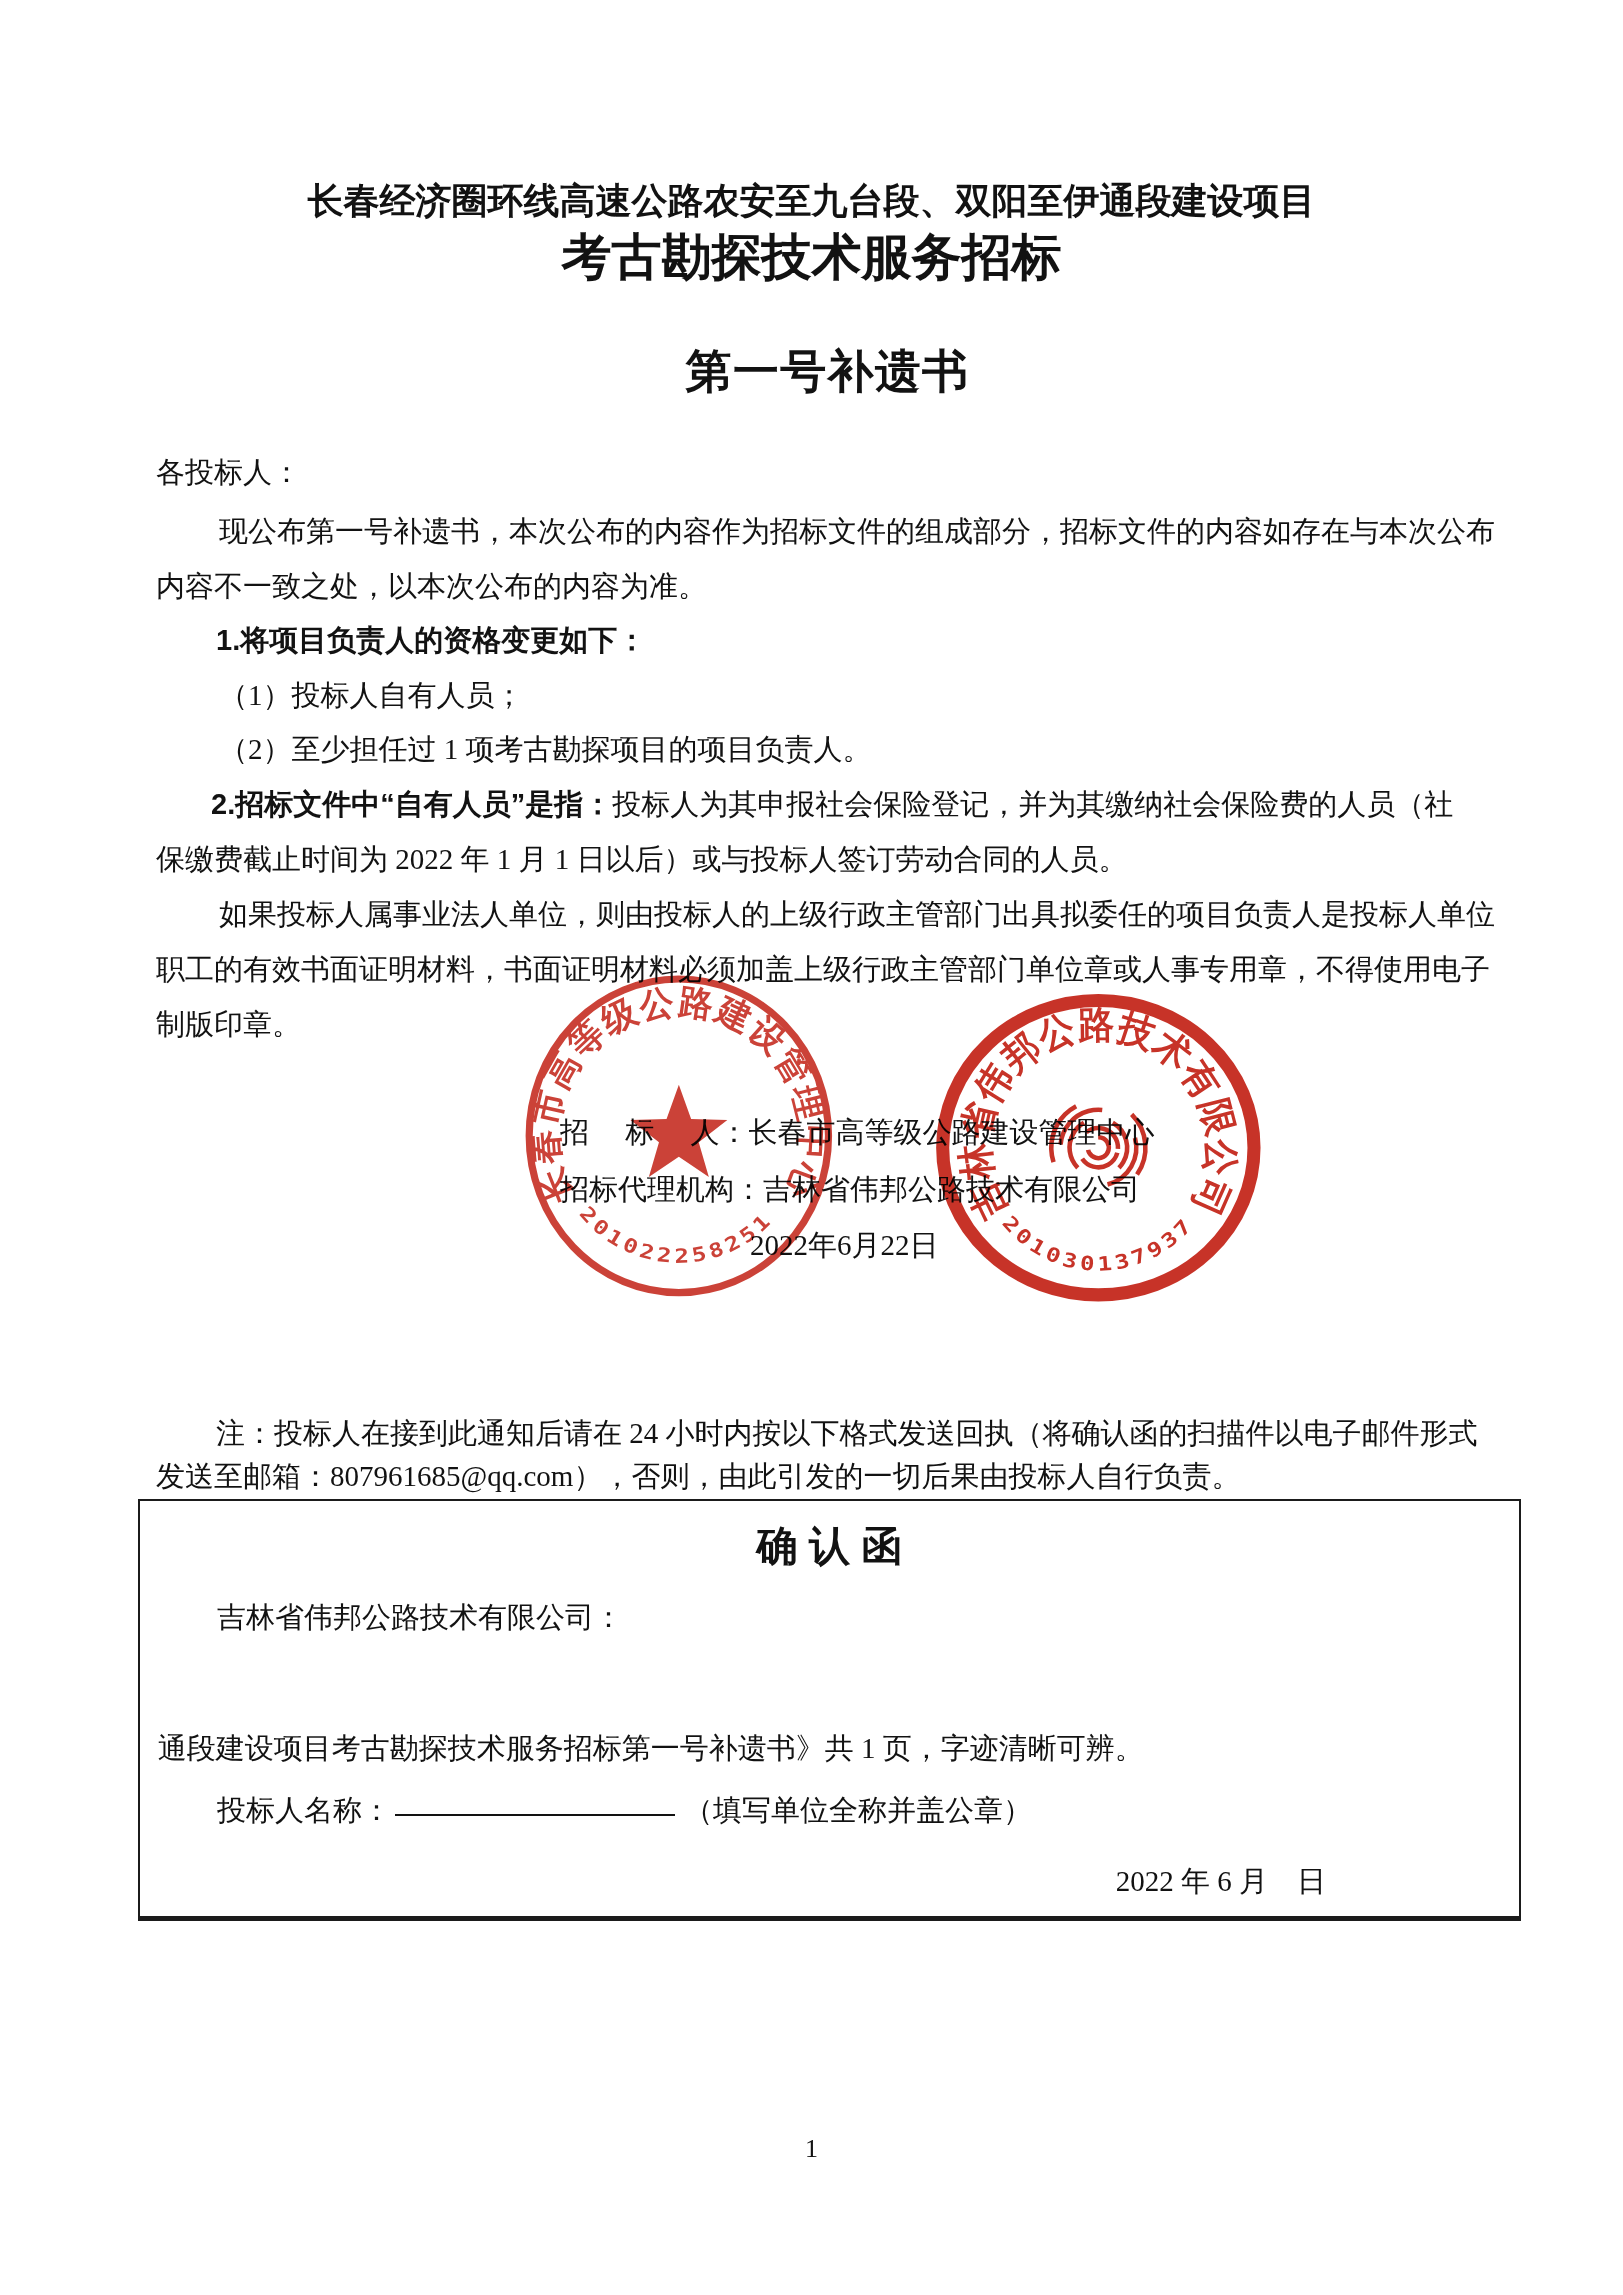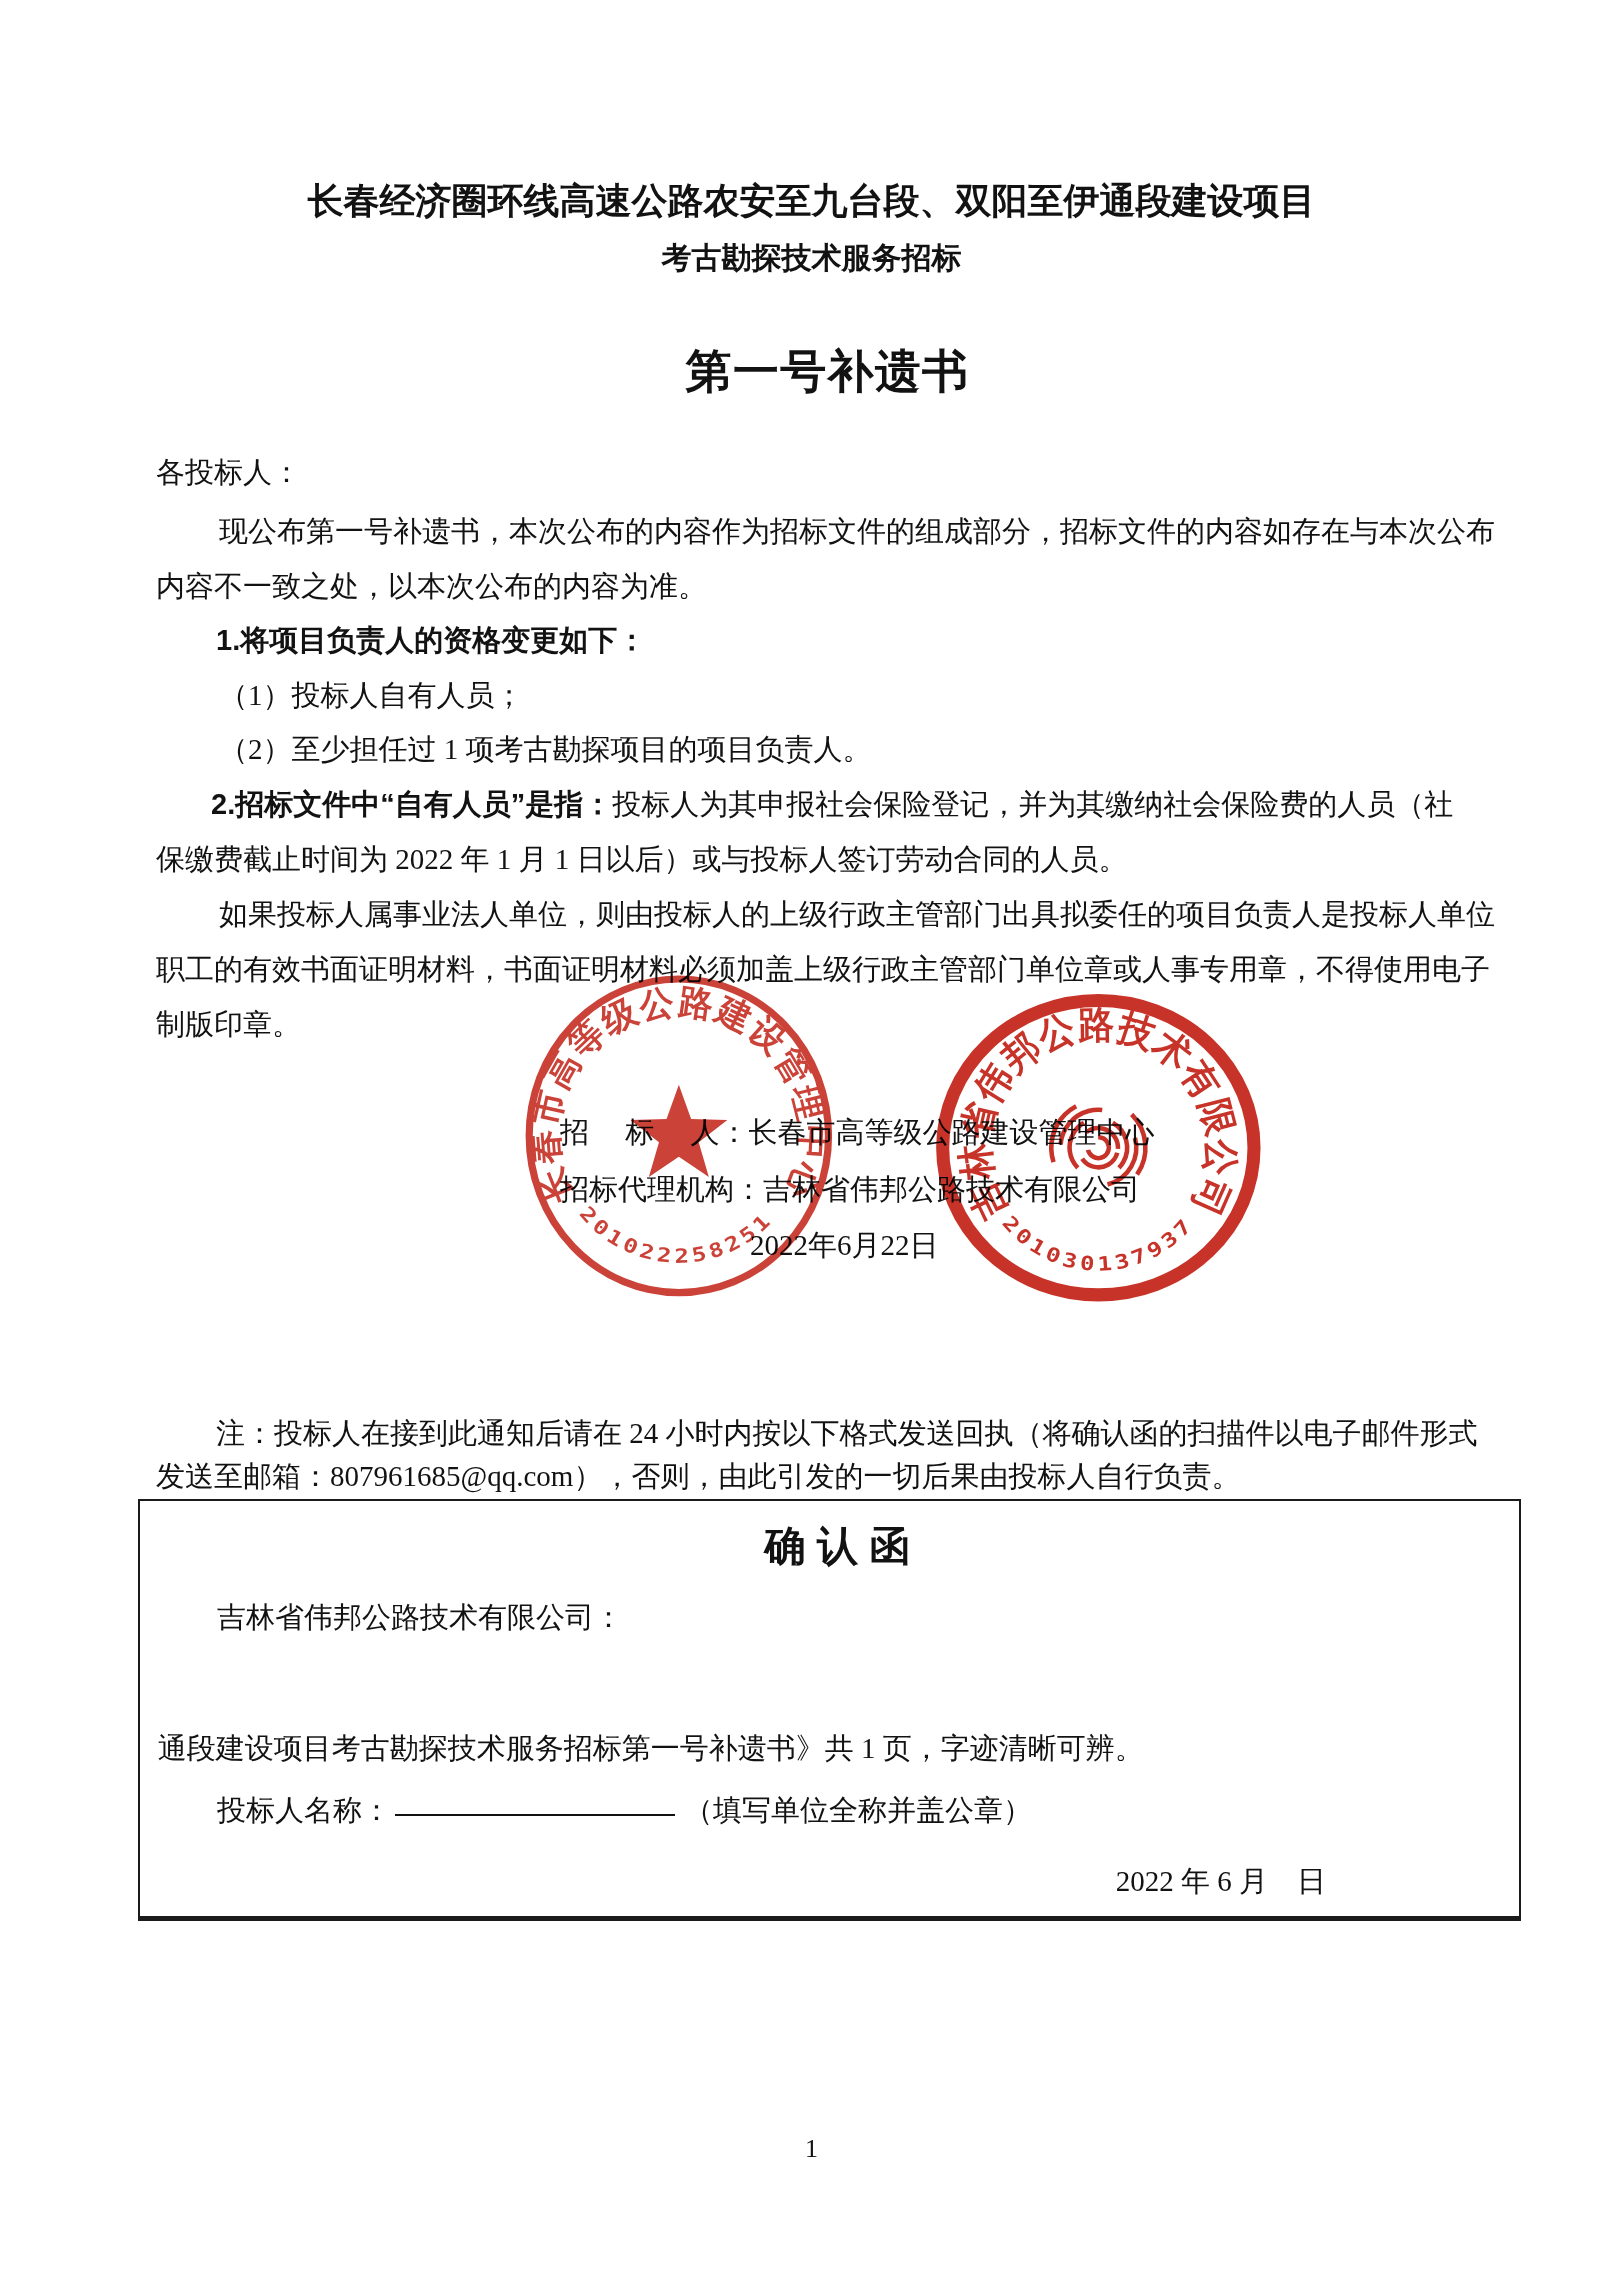--- a/index.html
+++ b/index.html
@@ -5,31 +5,31 @@
   html,body{margin:0;padding:0;background:#ffffff;}
   .page{
     position:relative;width:1623px;height:2295px;background:#ffffff;
     overflow:hidden;color:#121212;
     font-family:"Liberation Serif","DejaVu Serif",serif;
   }
   .ln{position:absolute;white-space:pre;font-size:29px;line-height:39px;height:39px;}
   .center{left:0;width:1623px;text-align:center;}
   .heiti{font-family:"Liberation Sans","DejaVu Sans",sans-serif;font-weight:700;}
   .title1{top:177px;font-size:36px;line-height:47px;height:47px;}
-  .title2{top:234px;font-size:30px;line-height:47px;height:47px;}
+  .title2{top:234px;font-size:50px;line-height:47px;height:47px;}
   .subtitle{top:343px;font-size:46px;line-height:56px;height:56px;letter-spacing:1.3px;padding-left:16px;}
   .receipt-head{top:1317px;font-size:41px;line-height:48px;height:48px;}
   .bold-lead{font-family:"Liberation Sans","DejaVu Sans",sans-serif;font-weight:700;margin-top:9px;}
   .confirm-box{
     position:absolute;left:138px;top:1499px;width:1383px;height:422px;
     border:2px solid #1b1b1b;border-bottom-width:5.2px;box-sizing:border-box;
   }
   .bx{position:absolute;white-space:pre;font-size:29px;line-height:39px;height:39px;}
   .bx-center{left:0;width:1379px;text-align:center;}
-  .confirm-head{top:21px;font-size:41px;line-height:48px;height:48px;padding-left:8px;}
+  .confirm-head{top:21px;font-size:41px;line-height:48px;height:48px;}
   .blank-line{
     display:inline-block;width:280px;height:6.5px;
     border-bottom:2.6px solid #121212;margin:0 9.2px 3.9px 3.9px;vertical-align:baseline;
   }
   .pagenum{top:2129px;font-size:26px;}
   .seal{position:absolute;mix-blend-mode:multiply;}
   .seal-left{left:522px;top:975px;width:315px;height:323px;opacity:.88;}
   .seal-right{left:936px;top:994px;width:326px;height:310px;opacity:.95;}
   .seal text{fill:#c4281c;}
   .ring-l{font-size:54px;letter-spacing:3px;font-family:"Liberation Sans","DejaVu Sans",sans-serif;font-weight:700;}

